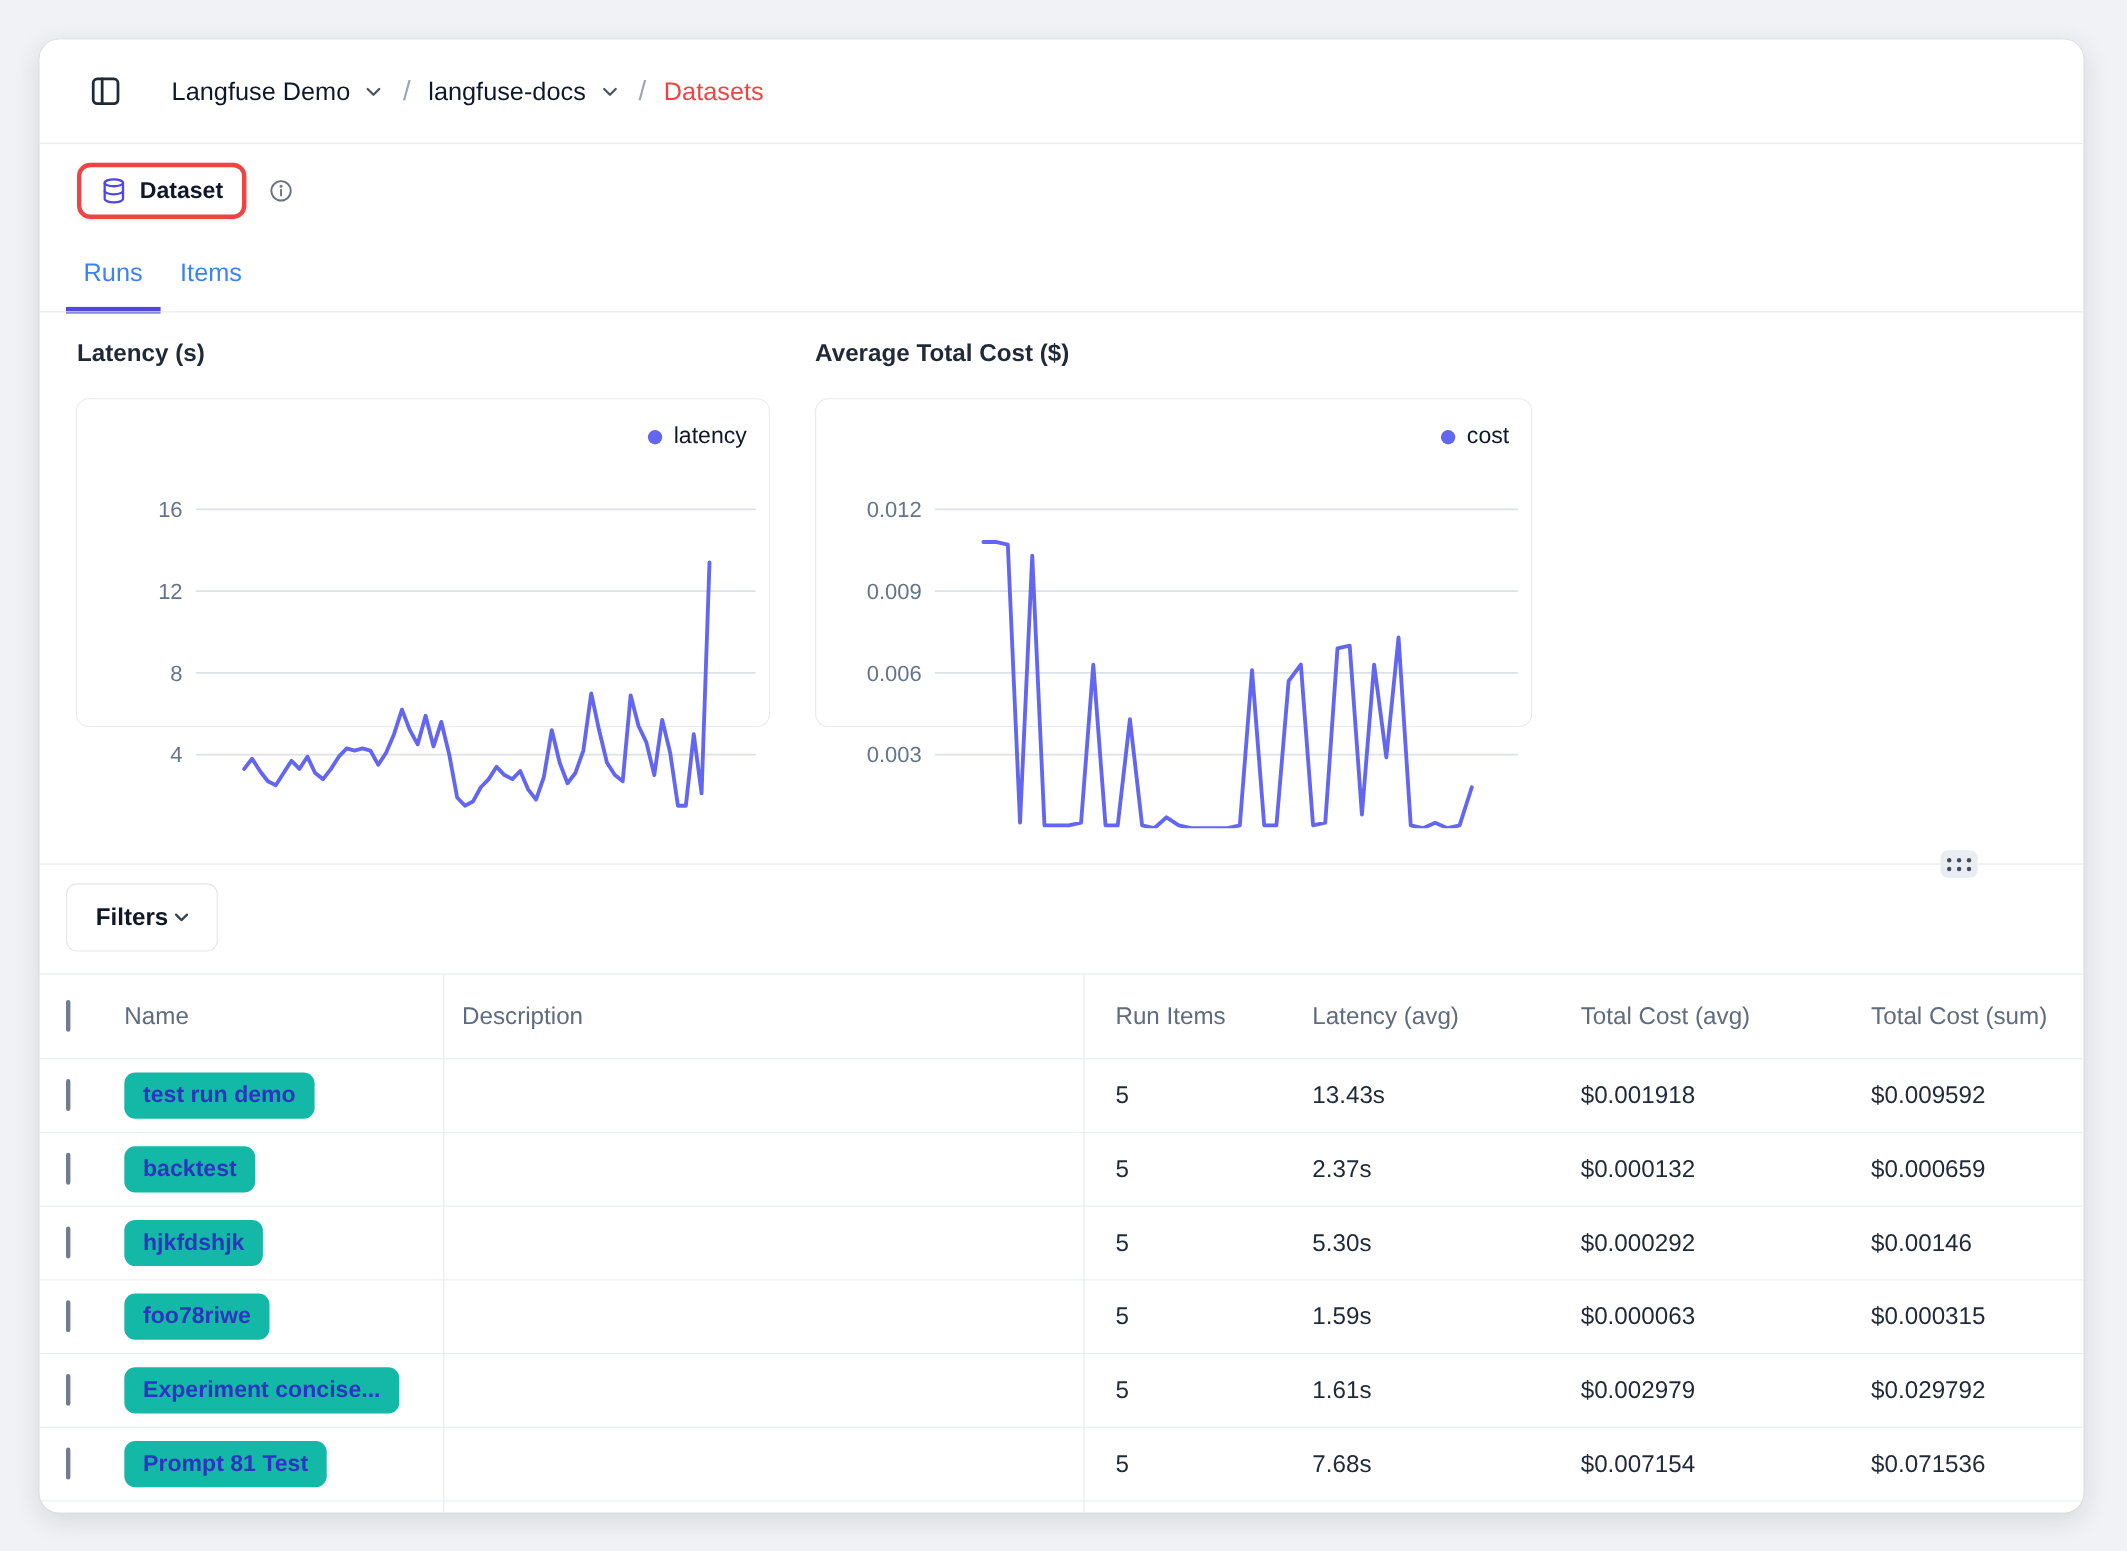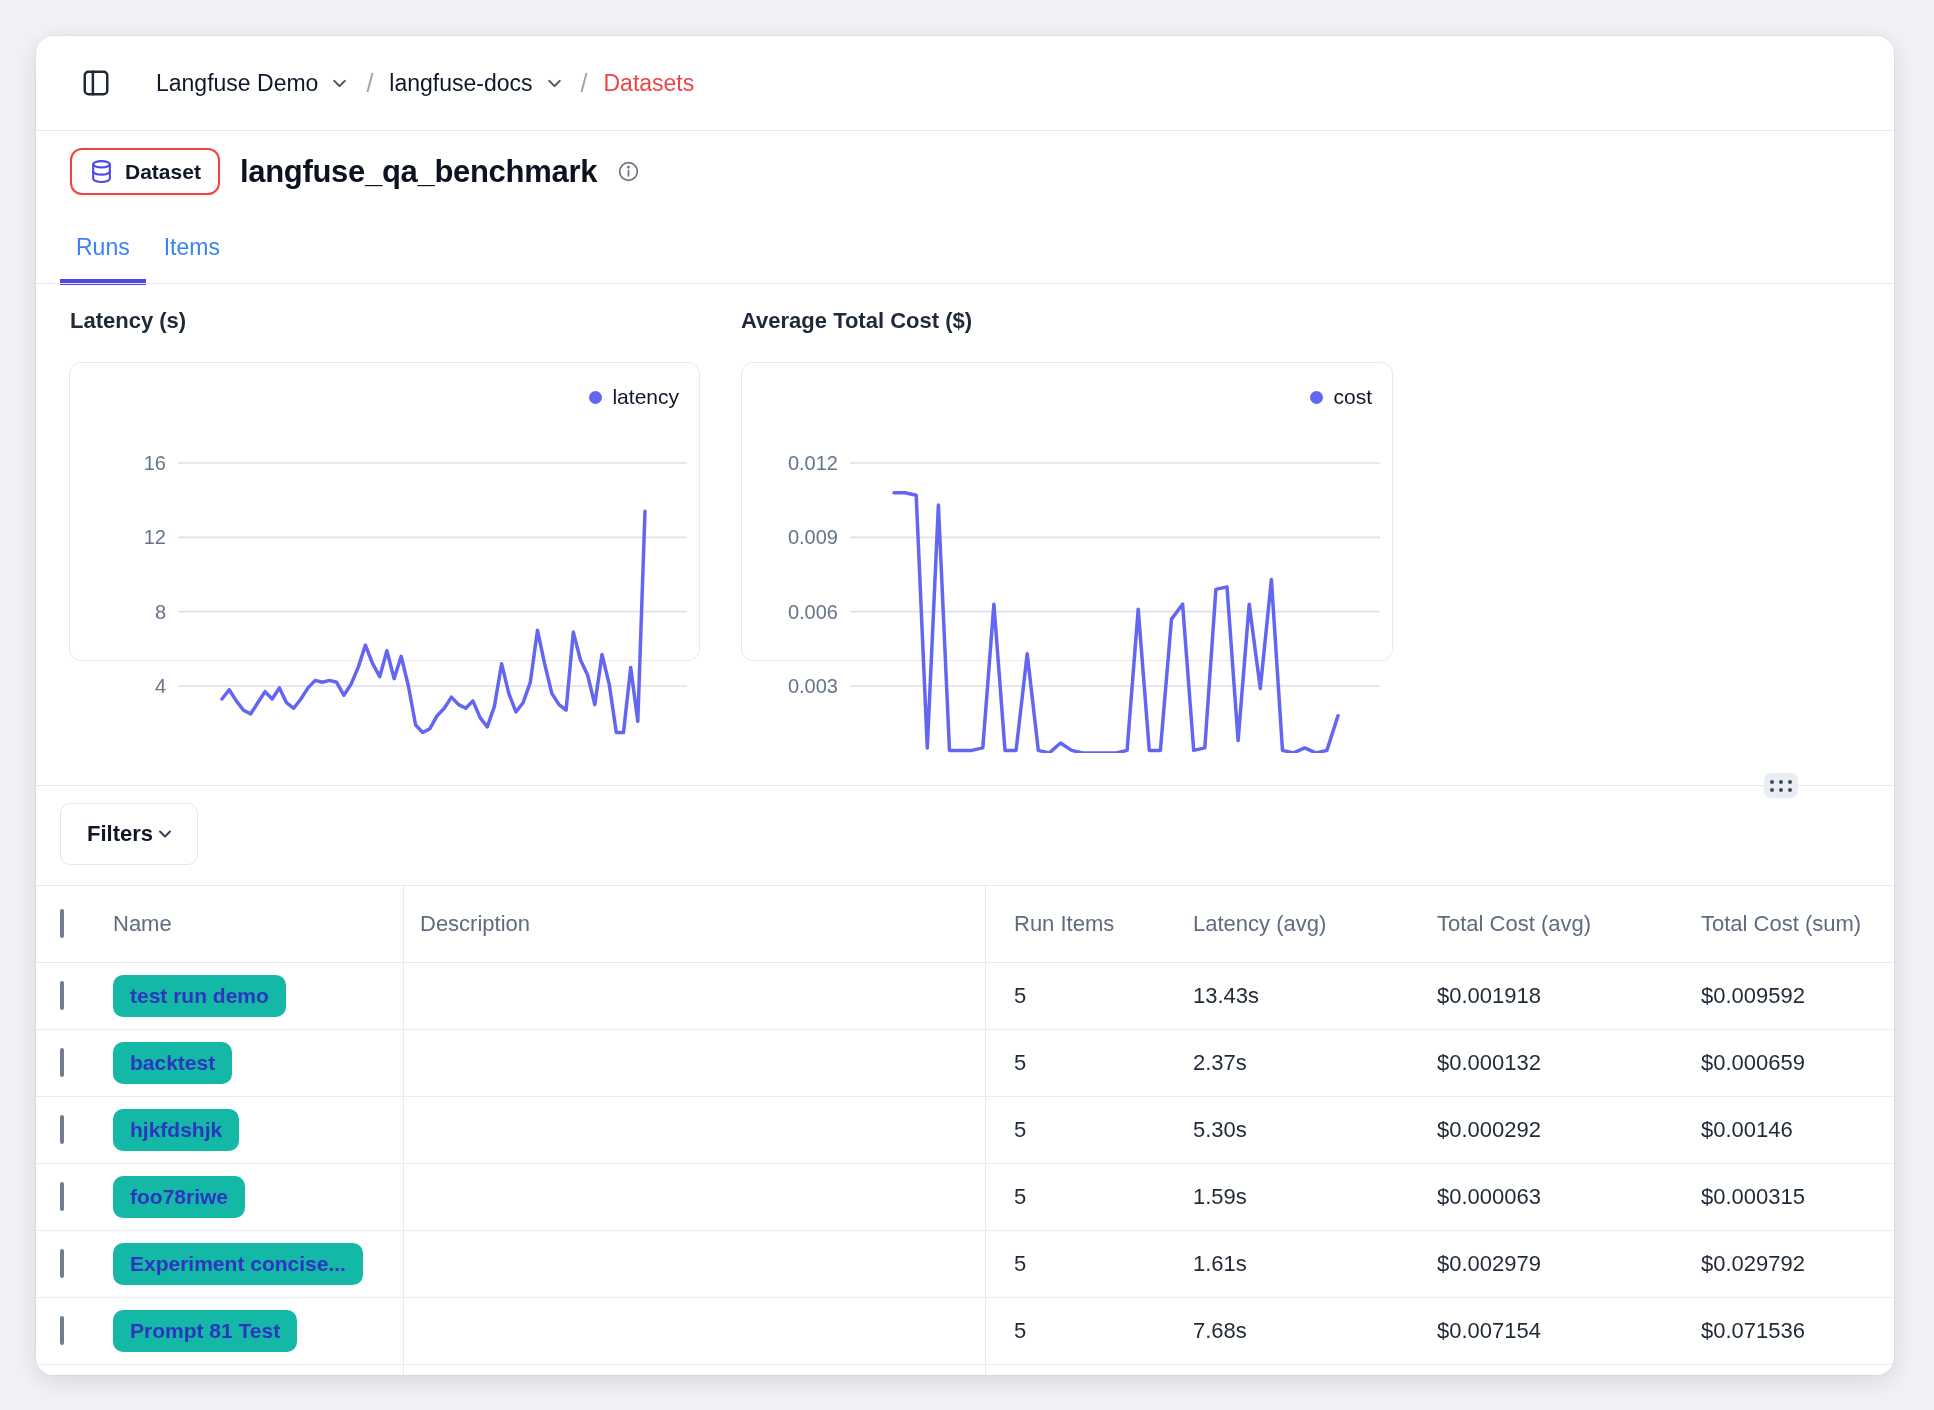--- a/index.html
+++ b/index.html
@@ -22,21 +22,21 @@
     padding-left:42px;box-sizing:border-box;background:#fff;
   }
   .icon-btn{width:36px;height:36px;display:flex;align-items:center;justify-content:center;cursor:pointer;border-radius:8px}
   .breadcrumb{display:flex;align-items:center;margin-left:42px;gap:16px;font-size:23px;color:#0f172a;font-weight:500}
   .crumb{display:flex;align-items:center;gap:11px;cursor:pointer}
   .slash{color:#9aa4b4;font-size:25px;font-weight:300}
   .crumb-muted{color:#ef4444;font-weight:400;cursor:default}
   
   .title-row{position:absolute;left:34px;top:112px;display:flex;align-items:center;gap:20px}
   .dataset-pill{
-    display:flex;align-items:center;gap:11px;background:#fff;border:2px solid #ef4444;
+    display:flex;align-items:center;gap:11px;background:#fff;border:4px solid #ef4444;
     border-radius:12px;padding:9px 17px;box-shadow:0 1px 3px rgba(15,23,42,.07);
     font-size:21px;font-weight:700;color:#0f172a;
   }
   .page-title{font-size:31px;font-weight:700;color:#0c121f;margin:0;letter-spacing:-.3px}
   
   .tabs-row{position:absolute;left:24px;top:190px;display:flex;gap:2px}
   .tab{font-size:23px;color:#3b82f6;font-weight:500;padding:8px 16px 24px;position:relative;cursor:pointer}
   .tab.active::after{content:"";position:absolute;left:0;right:0;bottom:0;height:6px;background:#4f46e5}
   .tabs-divider{position:absolute;left:0;right:0;top:247px;height:1px;background:#e7e9ee}
   
@@ -112,21 +112,20 @@
 
   <div class="title-row">
     <span class="dataset-pill">
       <svg width="25" height="25" viewBox="0 0 24 24" fill="none" stroke="#4f46e5" stroke-width="2" stroke-linecap="round">
         <ellipse cx="12" cy="5" rx="8" ry="3"></ellipse>
         <path d="M4 5v14c0 1.66 3.58 3 8 3s8-1.34 8-3V5"></path>
         <path d="M4 12c0 1.66 3.58 3 8 3s8-1.34 8-3"></path>
       </svg>
       <span>Dataset</span>
     </span>
-    <h1 class="page-title">langfuse_qa_benchmark</h1>
     <svg width="23" height="23" viewBox="0 0 24 24" fill="none" stroke="#6b7280" stroke-width="1.8" stroke-linecap="round" style="cursor:pointer">
       <circle cx="12" cy="12" r="9.2"></circle>
         <line x1="12" y1="11" x2="12" y2="16.5"></line>
         <circle cx="12" cy="7.6" r="0.6" fill="#6b7280"></circle>
     </svg>
   </div>
 
   <div class="tabs-row">
     <span class="tab active">Runs</span>
     <span class="tab">Items</span>

